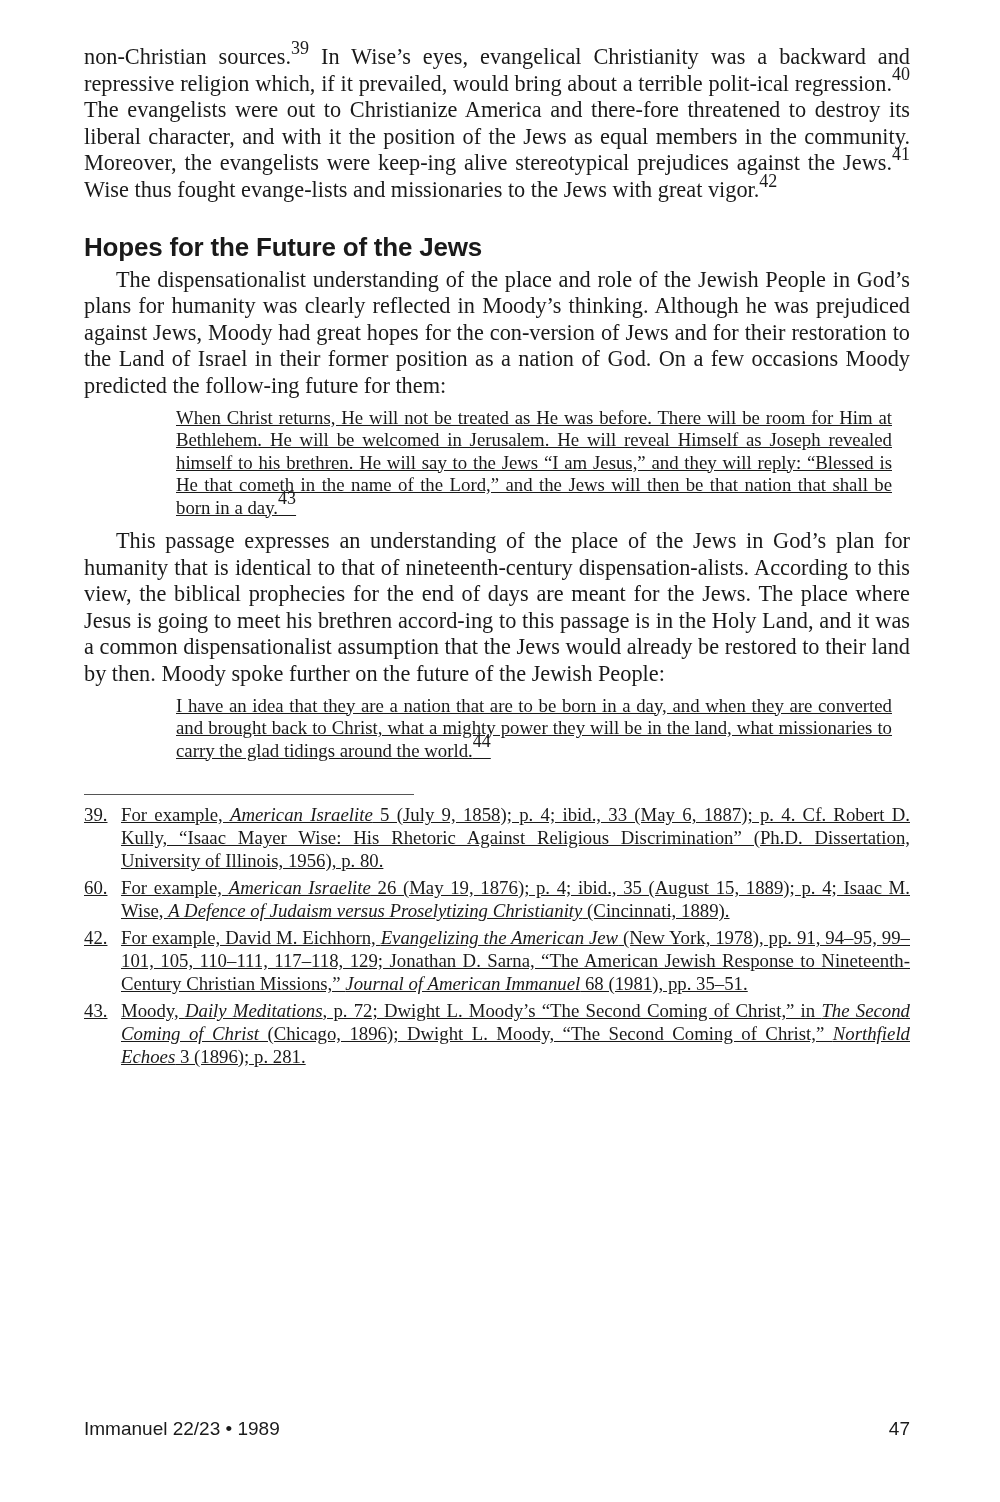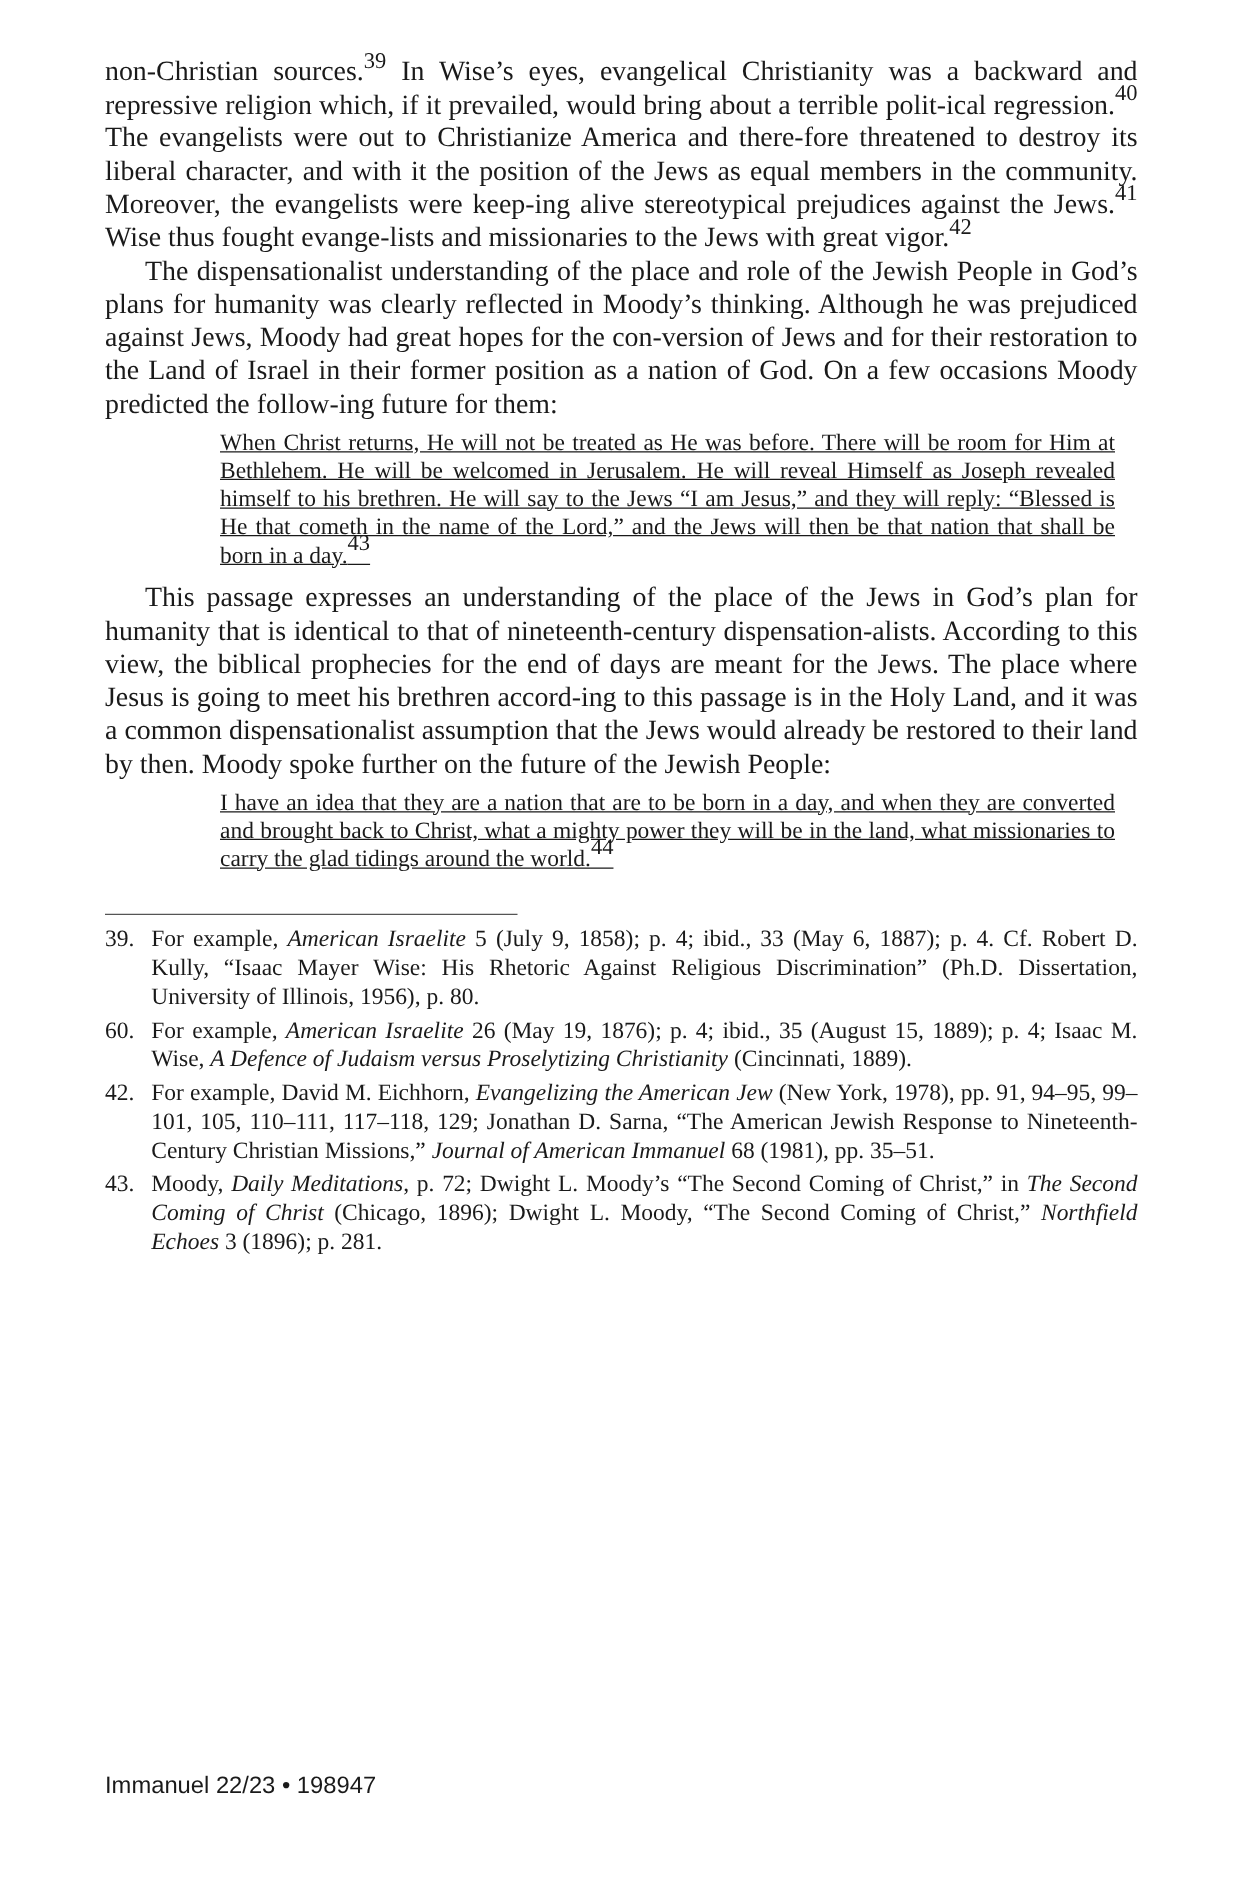--- a/index.html
+++ b/index.html
@@ -5,33 +5,34 @@
   html, body { margin: 0; padding: 0; background: #ffffff; }
   body { width: 1000px; height: 1502px; position: relative; overflow: hidden; color: #1a1a1a; }
   .page { position: absolute; left: 84px; top: 44px; width: 826px; font-family: "Liberation Serif", "DejaVu Serif", serif; }
   .para { font-size: 22.3px; line-height: 26.6px; text-align: justify; margin: 0; hyphens: manual; }
   .indent { text-indent: 32px; }
   sup { font-size: 18px; line-height: 0; position: relative; top: -2px; vertical-align: super; }
   h2 { font-family: "Liberation Sans", "DejaVu Sans", sans-serif; font-weight: bold; font-size: 26px; margin: 28px 0 5px 0; line-height: 30px; letter-spacing: -0.2px; }
   .quote { font-size: 18.8px; line-height: 22.5px; text-align: justify; margin: 7px 18px 9px 92px; text-decoration: underline; }
   .rule { width: 330px; height: 1px; background: #555; margin: 32px 0 8px 0; }
   .notes { font-size: 18.8px; line-height: 23px; }
-  .note { display: flex; margin-bottom: 4px; text-align: justify; }
+  .note { display: flex; margin-bottom: 4px; text-align: justify; text-decoration: underline; }
   .note .num { flex: 0 0 auto; width: 24px; }
   .note .body { flex: 1; }
   .note i { font-style: italic; }
-  .footer { position: absolute; left: 84px; top: 1418px; width: 826px; display: flex; font-family: "Liberation Sans", "DejaVu Sans", sans-serif; font-size: 19px; }
+  .footer { position: absolute; left: 84px; top: 1418px; width: 826px; display: flex; justify-content: space-between; font-family: "Liberation Sans", "DejaVu Sans", sans-serif; font-size: 19px; }
 </style>
 </head>
 <body>
 
 <div class="page">
 
   <p class="para"><span>non-Christian sources.</span><sup>39</sup><span> In Wise’s eyes, evangelical Christianity was a backward and repressive religion which, if it prevailed, would bring about a terrible polit-ical regression.</span><sup>40</sup><span> The evangelists were out to Christianize America and there-fore threatened to destroy its liberal character, and with it the position of the Jews as equal members in the community. Moreover, the evangelists were keep-ing alive stereotypical prejudices against the Jews.</span><sup>41</sup><span> Wise thus fought evange-lists and missionaries to the Jews with great vigor.</span><sup>42</sup></p>
 
+  <h2>Hopes for the Future of the Jews</h2>
 
   <p class="para indent">The dispensationalist understanding of the place and role of the Jewish People in God’s plans for humanity was clearly reflected in Moody’s thinking. Although he was prejudiced against Jews, Moody had great hopes for the con-version of Jews and for their restoration to the Land of Israel in their former position as a nation of God. On a few occasions Moody predicted the follow-ing future for them:</p>
 
   <p class="quote"><span>When Christ returns, He will not be treated as He was before. There will be room for Him at Bethlehem. He will be welcomed in Jerusalem. He will reveal Himself as Joseph revealed himself to his brethren. He will say to the Jews “I am Jesus,” and they will reply: “Blessed is He that cometh in the name of the Lord,” and the Jews will then be that nation that shall be born in a day.</span><sup>43</sup></p>
 
   <p class="para indent">This passage expresses an understanding of the place of the Jews in God’s plan for humanity that is identical to that of nineteenth-century dispensation-alists. According to this view, the biblical prophecies for the end of days are meant for the Jews. The place where Jesus is going to meet his brethren accord-ing to this passage is in the Holy Land, and it was a common dispensationalist assumption that the Jews would already be restored to their land by then. Moody spoke further on the future of the Jewish People:</p>
 
   <p class="quote"><span>I have an idea that they are a nation that are to be born in a day, and when they are converted and brought back to Christ, what a mighty power they will be in the land, what missionaries to carry the glad tidings around the world.</span><sup>44</sup></p>
 
 

